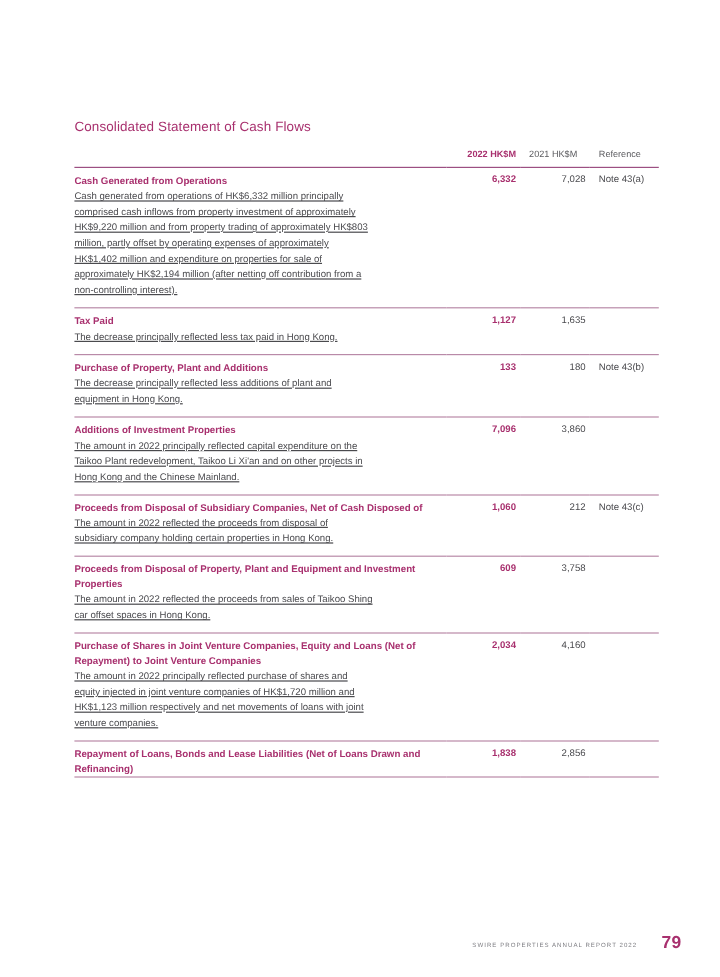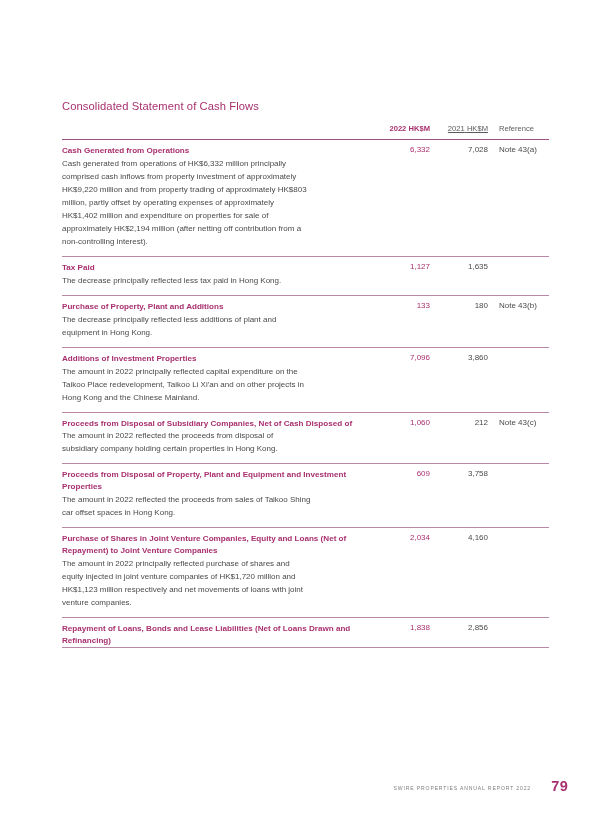--- a/index.html
+++ b/index.html
@@ -59,23 +59,21 @@
   }
   th.h-desc { }
   th.h-2022 {
     color: #a8306e;
     font-weight: bold;
     text-align: right;
     padding-right: 4px;
   }
   th.h-2021 {
     color: #5b5b5f;
-    text-align: right;
     padding-right: 3px;
-    text-decoration: underline;
   }
   th.h-ref {
     color: #5b5b5f;
     text-align: left;
     padding-left: 8px;
   }
 
   tr.head-rule td {
     padding: 0;
     height: 0;
@@ -97,21 +95,21 @@
   td.sec-head {
     color: #a8306e;
     font-weight: bold;
     font-size: 8.1px;
     line-height: 1.48;
     padding: 5px 14px 0 0;
     vertical-align: top;
   }
   td.v2022 {
     color: #a8306e;
-    font-weight: normal;
+    font-weight: bold;
     font-size: 8px;
     text-align: right;
     padding: 5px 4px 0 0;
     vertical-align: top;
   }
   td.v2021 {
     color: #4a4a4e;
     font-size: 8px;
     text-align: right;
     padding: 5px 3px 0 0;
@@ -125,20 +123,21 @@
     vertical-align: top;
     white-space: nowrap;
   }
 
   td.sec-body {
     color: #4a4a4e;
     font-size: 8px;
     line-height: 1.62;
     padding: 1px 14px 7px 0;
     vertical-align: top;
+    text-decoration: underline;
   }
   .sec-body .ln { display: block; }
 
   
   .footer {
     position: absolute;
     left: 0;
     top: 778px;
     width: 600px;
     height: 26px;
@@ -248,21 +247,21 @@
           </tr>
           <tr>
             <td class="sec-head">Additions of Investment Properties</td>
             <td class="v2022">7,096</td>
             <td class="v2021">3,860</td>
             <td class="vref"></td>
           </tr>
           <tr>
             <td class="sec-body" colspan="4">
               <span class="ln">The amount in 2022 principally reflected capital expenditure on the</span>
-              <span class="ln">Taikoo Place redevelopment, Taikoo Li Xi'an and on other projects in</span>
+              <span class="ln">Taikoo Plant redevelopment, Taikoo Li Xi'an and on other projects in</span>
               <span class="ln">Hong Kong and the Chinese Mainland.</span>
             </td>
           </tr>
           <tr class="sec-rule">
             <td colspan="4"></td>
           </tr>
           <tr>
             <td class="sec-head">Proceeds from Disposal of Subsidiary Companies, Net of Cash Disposed of</td>
             <td class="v2022">1,060</td>
             <td class="v2021">212</td>

